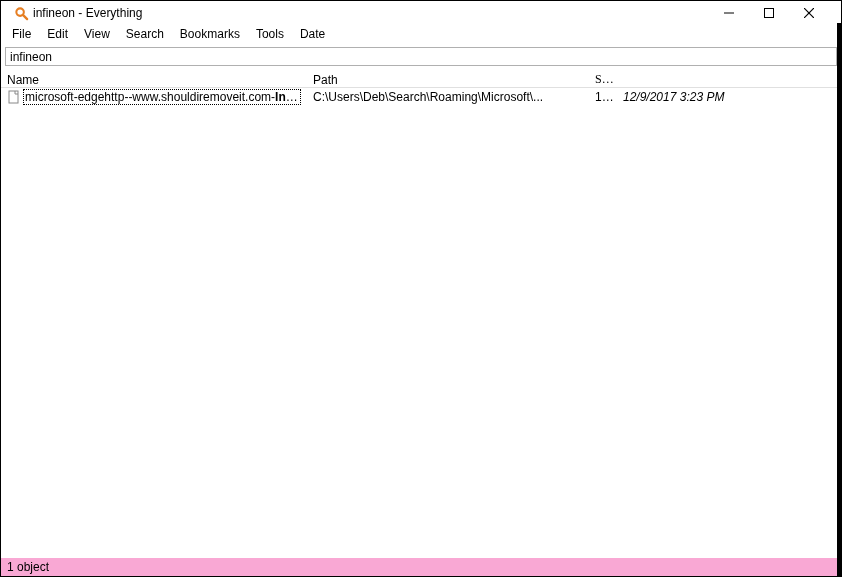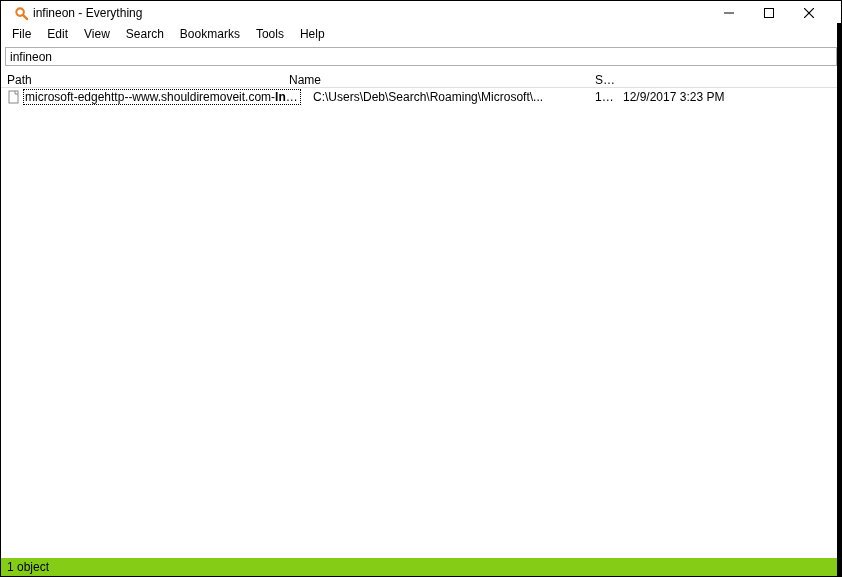--- a/index.html
+++ b/index.html
@@ -72,62 +72,62 @@
     .col {
       padding: 2px 6px;
       font-size: 12px;
       cursor: pointer;
       white-space: nowrap;
       overflow: hidden;
       text-overflow: ellipsis;
     }
     .col-name { width: 306px; }
     .col-path { width: 282px; }
-    .col-size { width: 28px; }
+    .col-size { width: 28px; font-family: Liberation Serif, serif; }
     .col-date { flex: 1; }
     .results {
       flex: 1;
       overflow: auto;
     }
     .row {
       display: flex;
       height: 18px;
       align-items: center;
     }
     .cell {
       padding: 0 6px;
       font-size: 12px;
       white-space: nowrap;
       overflow: hidden;
       text-overflow: ellipsis;
     }
     .cell-name { width: 306px; display: flex; align-items: center; gap: 2px; }
     .cell-path { width: 282px; }
     .cell-size { width: 28px; text-align: left; }
-    .cell-date { flex: 1; }
+    .cell-date { flex: 1; font-style: italic; }
     .file-icon {
       width: 14px; height: 14px;
       display: inline-flex; align-items: center; justify-content: center;
       flex-shrink: 0;
     }
     .filename-box {
       border: 1px dotted #000;
       padding: 0 1px;
       overflow: hidden;
       text-overflow: ellipsis;
       white-space: nowrap;
       max-width: 280px;
     }
     .statusbar {
       position: absolute;
       bottom: 0; left: 0; right: 0;
       height: 18px;
       padding: 1px 6px;
       font-size: 12px;
-      background: #84cc16;
+      background: #f9a8d4;
       display: flex;
       align-items: center;
     }
     .right-edge {
       position: absolute;
       right: 0; top: 22px; bottom: 0;
       width: 4px;
       background: #000;
     }
     strong { font-weight: bold; }
@@ -163,30 +163,30 @@
   </div>
 </div>
 
 <div class="menubar">
   <span class="menu-item">File</span>
   <span class="menu-item">Edit</span>
   <span class="menu-item">View</span>
   <span class="menu-item">Search</span>
   <span class="menu-item">Bookmarks</span>
   <span class="menu-item">Tools</span>
-  <span class="menu-item">Help</span>
+  <span class="menu-item">Date</span>
 </div>
 
 <div class="search-container">
   <input class="search-input" type="text" value="infineon" style="">
 </div>
 
 <div class="columns-header">
+  <div class="col col-name">Name</div>
   <div class="col col-path">Path</div>
-  <div class="col col-name">Name</div>
   <div class="col col-size">Size</div>
 </div>
 
 <div class="results">
   <div class="row">
     <div class="cell cell-name">
       <span class="file-icon">
         <svg width="14" height="14" viewBox="0 0 14 14">
           <rect x="2" y="1" width="9" height="12" fill="#fff" stroke="#888" stroke-width="1"></rect>
           <polyline points="8,1 8,4 11,4" fill="none" stroke="#888" stroke-width="1"></polyline>

